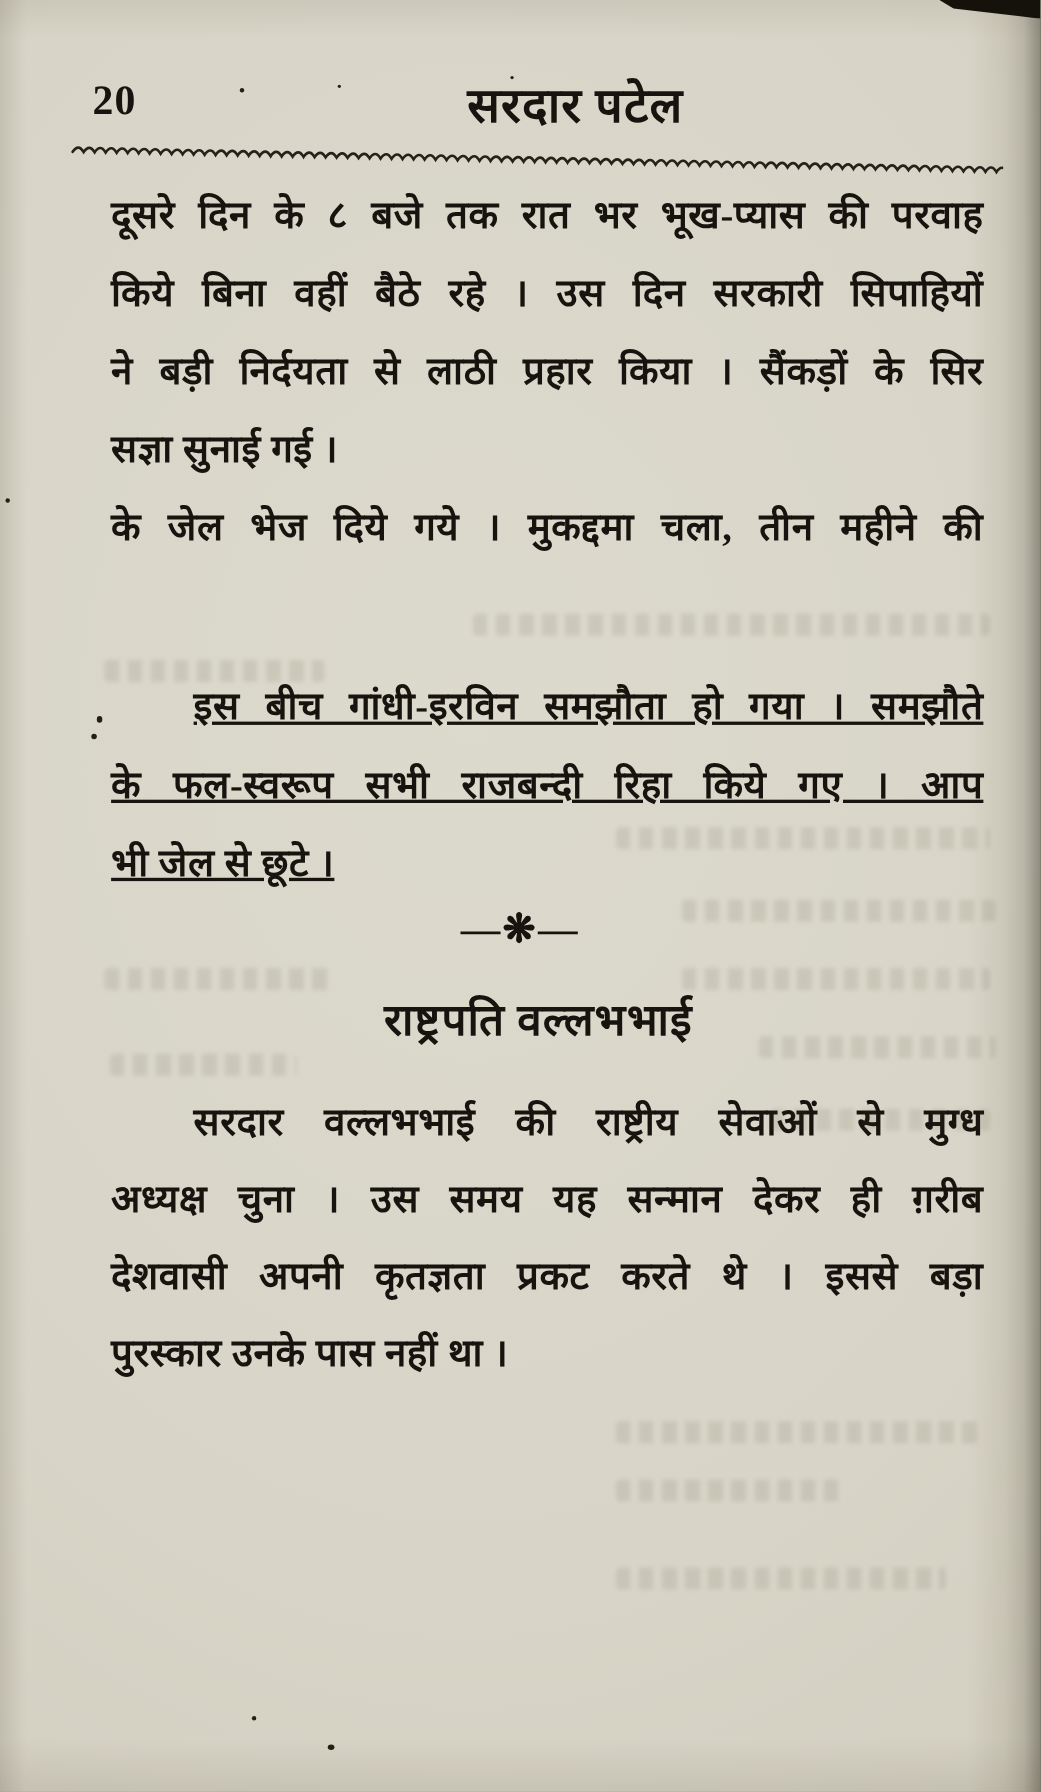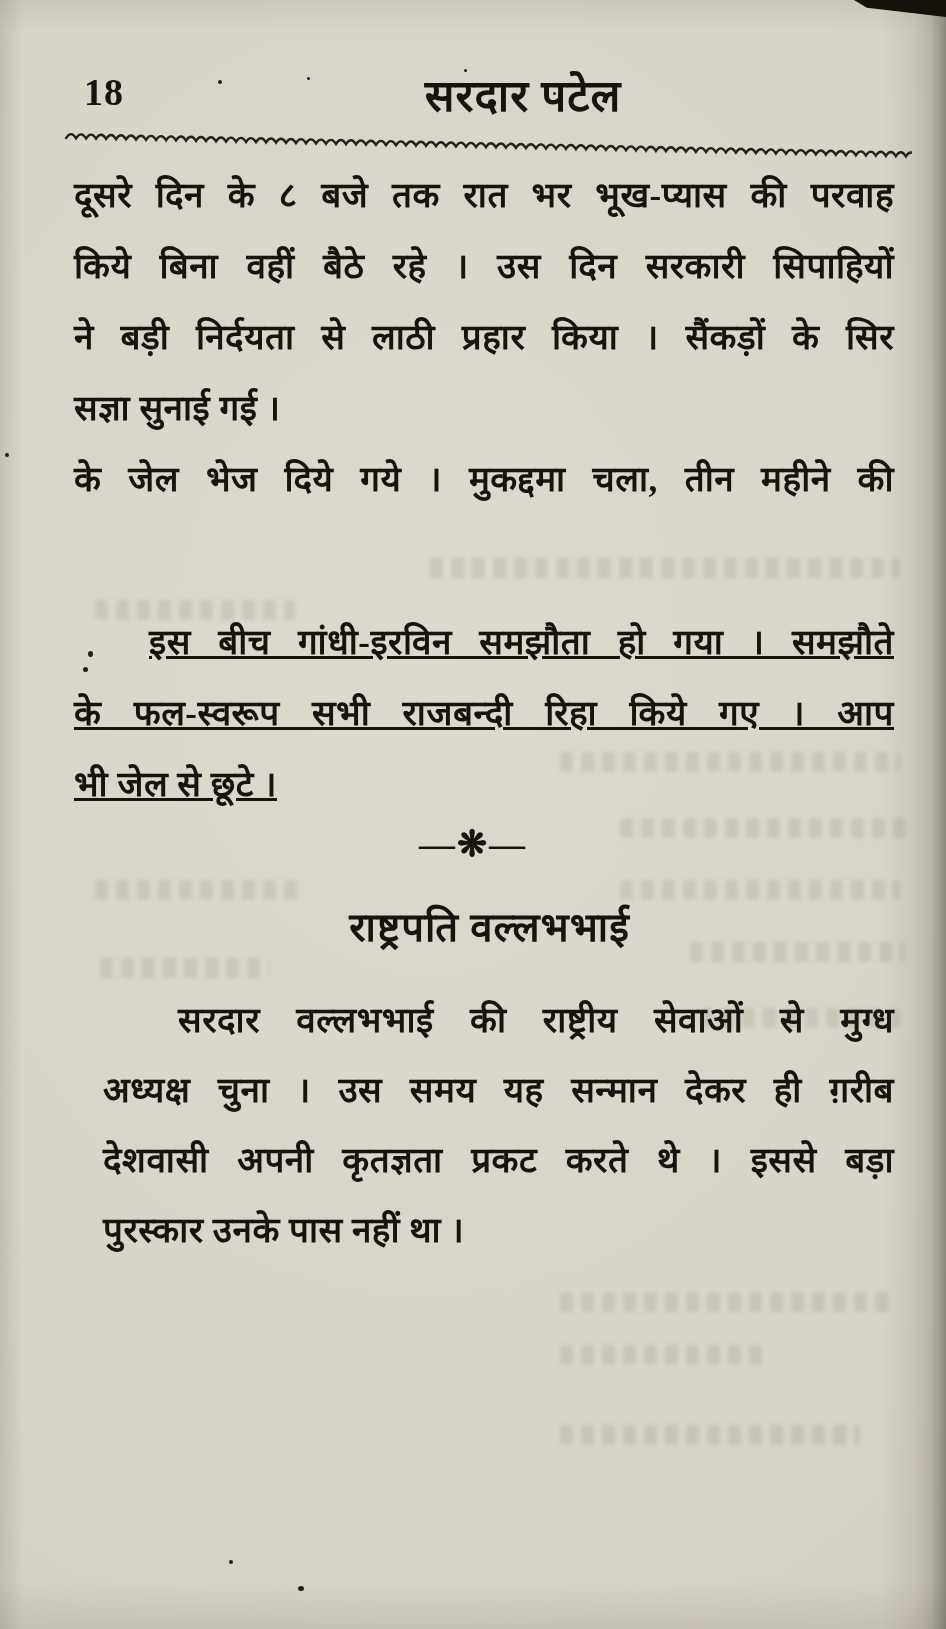--- a/index.html
+++ b/index.html
@@ -36,35 +36,35 @@
     text-align:center;
     transform:translateX(50px);
     font-size:44px;font-weight:700;
     letter-spacing:1px;
   }
   .header-rule{
     position:absolute;left:64px;top:128px;width:848px;height:26px;
     transform:rotate(1.25deg);transform-origin:left center;
   }
   .para{
-    position:absolute;left:74px;right:52px;
+    position:absolute;left:101px;right:52px;
     font-size:35px;font-weight:700;
     letter-spacing:.5px;
   }
   .para .line{
     line-height:71px;height:71px;
     text-align:justify;text-align-last:justify;
     white-space:nowrap;
   }
   .para .line.short{text-align-last:left;white-space:normal;}
   .para .line.indent{padding-left:75px;}
   .para .line.indent-lg{padding-left:100px;}
   .p1{top:160px;}
   .p2{top:607px;text-decoration:underline;}
-  .p3{top:986px;margin-left:29px;}
+  .p3{top:986px;}
   .p3 .line{line-height:70px;height:70px;}
   .p4{top:1354px;}
   .section-divider{
     position:absolute;left:0;right:0;top:822px;
     text-align:center;
     font-size:36px;font-weight:700;line-height:44px;
     letter-spacing:2px;
   }
   .section-heading{
     position:absolute;left:85px;right:52px;top:898px;
@@ -83,21 +83,21 @@
   }
   .txt{color:#17130e;}
 </style>
 </head>
 <body>
 
 <div class="page">
 
   <div class="corner-mark"></div>
 
-  <div class="page-number txt">18</div>
+  <div class="page-number txt">20</div>
   <div class="header-title txt">सरदार पटेल</div>
 
   <svg class="header-rule" viewBox="0 0 848 26" preserveAspectRatio="none">
     <path id="wave-path" d="M2 10 q5 -8 10 0 q5 -8 10 0 q5 -8 10 0 q5 -8 10 0 q5 -8 10 0 q5 -8 10 0 q5 -8 10 0 q5 -8 10 0 q5 -8 10 0 q5 -8 10 0 q5 -8 10 0 q5 -8 10 0 q5 -8 10 0 q5 -8 10 0 q5 -8 10 0 q5 -8 10 0 q5 -8 10 0 q5 -8 10 0 q5 -8 10 0 q5 -8 10 0 q5 -8 10 0 q5 -8 10 0 q5 -8 10 0 q5 -8 10 0 q5 -8 10 0 q5 -8 10 0 q5 -8 10 0 q5 -8 10 0 q5 -8 10 0 q5 -8 10 0 q5 -8 10 0 q5 -8 10 0 q5 -8 10 0 q5 -8 10 0 q5 -8 10 0 q5 -8 10 0 q5 -8 10 0 q5 -8 10 0 q5 -8 10 0 q5 -8 10 0 q5 -8 10 0 q5 -8 10 0 q5 -8 10 0 q5 -8 10 0 q5 -8 10 0 q5 -8 10 0 q5 -8 10 0 q5 -8 10 0 q5 -8 10 0 q5 -8 10 0 q5 -8 10 0 q5 -8 10 0 q5 -8 10 0 q5 -8 10 0 q5 -8 10 0 q5 -8 10 0 q5 -8 10 0 q5 -8 10 0 q5 -8 10 0 q5 -8 10 0 q5 -8 10 0 q5 -8 10 0 q5 -8 10 0 q5 -8 10 0 q5 -8 10 0 q5 -8 10 0 q5 -8 10 0 q5 -8 10 0 q5 -8 10 0 q5 -8 10 0 q5 -8 10 0 q5 -8 10 0 q5 -8 10 0 q5 -8 10 0 q5 -8 10 0 q5 -8 10 0 q5 -8 10 0 q5 -8 10 0 q5 -8 10 0 q5 -8 10 0 q5 -8 10 0 q5 -8 10 0 q5 -8 10 0 q5 -8 10 0 q5 -8 10 0" fill="none" stroke="#26221a" stroke-width="2.4" stroke-linecap="round"></path>
   </svg>
 
   <div class="para p1">
     <div class="line txt">दूसरे दिन के ८ बजे तक रात भर भूख-प्यास की परवाह</div>
     <div class="line txt">किये बिना वहीं बैठे रहे । उस दिन सरकारी सिपाहियों</div>
     <div class="line txt">ने बड़ी निर्दयता से लाठी प्रहार किया । सैंकड़ों के सिर</div>

